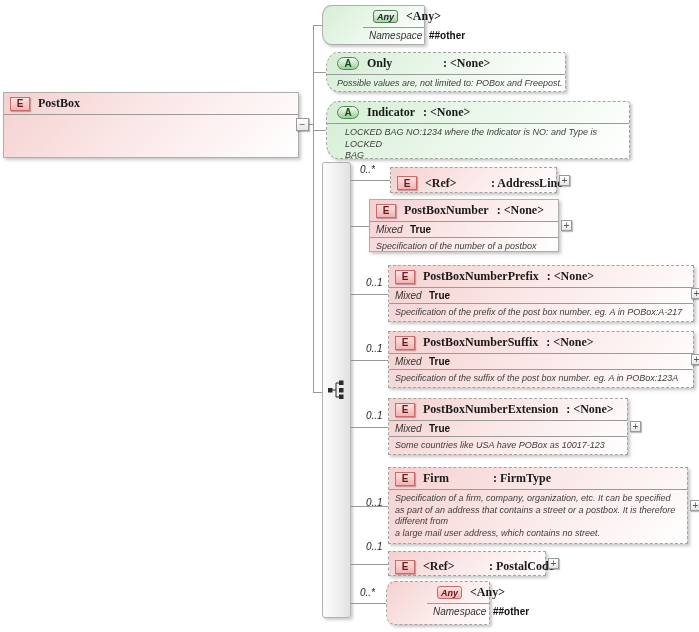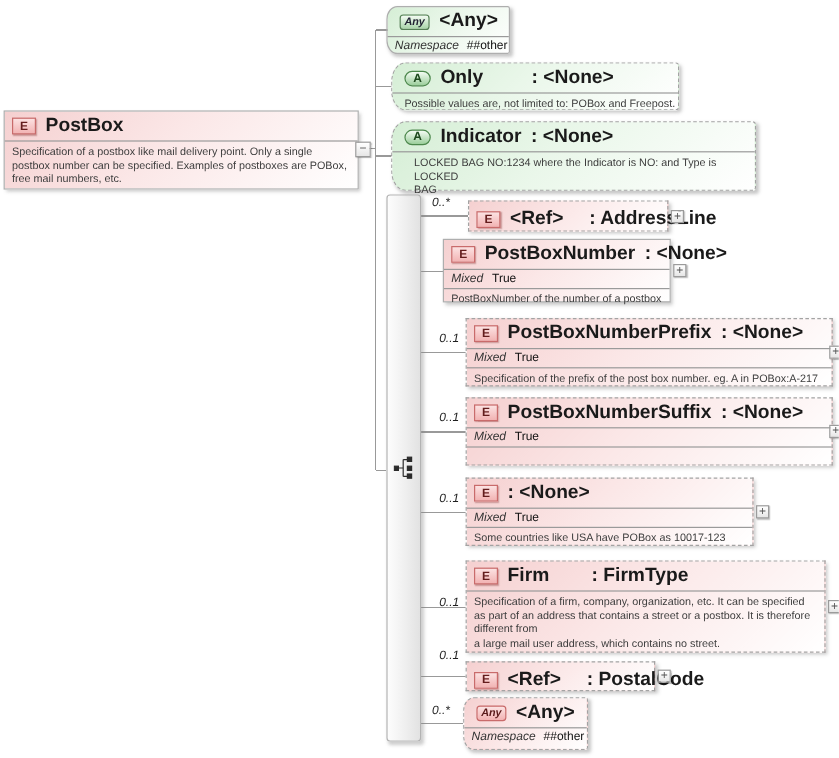--- a/index.html
+++ b/index.html
@@ -10,21 +10,21 @@
   svg.wires{position:absolute;left:0;top:0;z-index:0;}
   .box{
     position:absolute;z-index:2;border:1px solid #aeaeae;box-sizing:border-box;
     box-shadow:2px 2px 3px rgba(130,130,130,.45);
     display:flex;flex-direction:column;background:#fff;
   }
   .dashed{border-style:dashed;border-color:#a3a3a3;}
   .pink{background:linear-gradient(135deg,#f5d0d0 0%,#fbe7e7 45%,#ffffff 100%);}
   .green{background:linear-gradient(135deg,#d5eed5 0%,#eaf7ea 45%,#ffffff 100%);}
   .chamfer{border-radius:12px 3px 3px 12px / 16px 3px 3px 16px;}
-  .chamfer-sm{border-radius:9px 2px 2px 9px / 11px 2px 2px 11px;}
+  .chamfer-sm{border-radius:9px 2px 2px 9px / 11px 2px 2px 11px;padding-left:40px;}
   .hd{display:flex;align-items:center;gap:8px;padding:3px 6px;flex:0 0 auto;}
   .hd.pad-l{padding-left:10px;}
   .hd-line{border-bottom:1px solid #9a9a9a;}
   .badge{
     flex:0 0 auto;display:flex;align-items:center;justify-content:center;
     font-weight:bold;box-sizing:border-box;
   }
   .badge-e{
     width:20px;height:14px;border:1px solid #c96b6b;color:#641d1d;font-size:10px;
     background:linear-gradient(180deg,#fce2e2 0%,#f2b3b3 100%);
@@ -37,34 +37,34 @@
   .badge-any-g{
     padding:0 3px;height:13px;border:1px solid #557f55;border-radius:3px;color:#223;
     font-size:9px;font-style:italic;
     background:linear-gradient(180deg,#f4fcf4 0%,#a8d4a8 100%);
   }
   .badge-any-r{
     padding:0 3px;height:13px;border:1px solid #c96b6b;border-radius:3px;color:#5a1a1a;
     font-size:9px;font-style:italic;
     background:linear-gradient(180deg,#fce2e2 0%,#f2b3b3 100%);
   }
-  .bname,.btype{font-weight:bold;font-size:16px;color:#1a1a1a;white-space:nowrap;}
+  .bname,.btype{font-weight:bold;font-size:12px;color:#1a1a1a;white-space:nowrap;font-family:Liberation Serif, serif;}
   .bname.w68{min-width:68px;}
   .bname.w58{min-width:58px;}
   .bname.w62{min-width:62px;}
   .facet{
     display:flex;align-items:flex-end;padding:2px 6px;flex:0 0 auto;
     border-bottom:1px solid #9a9a9a;font-size:10px;
   }
   .facet.noline{border-bottom:none;}
   .facet-label{font-style:italic;color:#333;width:34px;flex:0 0 auto;}
   .facet-label.wide{width:60px;}
-  .facet-value{font-weight:normal;color:#101010;}
+  .facet-value{font-weight:bold;color:#101010;}
   .anno{
-    color:#3d3d3d;font-size:9px;line-height:1.3;
+    font-style:italic;color:#3d3d3d;font-size:9px;line-height:1.3;
     padding:3px 6px;white-space:pre-wrap;flex:1 1 auto;
   }
   .anno.nowrap{white-space:pre;}
   .card{position:absolute;z-index:2;font-style:italic;font-size:10px;color:#1f1f1f;white-space:nowrap;}
   .togglebtn{
     position:absolute;z-index:3;width:11px;height:11px;box-sizing:border-box;
     border:1px solid #9b9b9b;background:linear-gradient(180deg,#ffffff,#e6e6e6);
     color:#555;font-size:10px;line-height:9px;text-align:center;font-family:"Liberation Sans",sans-serif;
     box-shadow:1px 1px 1px rgba(0,0,0,.25);padding:0;cursor:pointer;
   }
@@ -97,21 +97,20 @@
     <line x1="351" y1="564" x2="388" y2="564"></line>
     <line x1="351" y1="603" x2="386" y2="603"></line>
   </g>
 </svg>
 
 <div class="box pink" style="left:3px;top:92px;width:296px;height:66px;">
   <div class="hd hd-line">
     <span class="badge badge-e">E</span>
     <span class="bname">PostBox</span>
   </div>
-  <div class="anno">Specification of a postbox like mail delivery point. Only a single postbox number can be specified. Examples of postboxes are POBox, free mail numbers, etc.</div>
 </div>
 <button class="togglebtn minus" style="left:296px;top:118px;">−</button>
 
 <div class="box green chamfer-sm" style="left:322px;top:5px;width:103px;height:40px;">
   <div class="hd hd-line pad-l">
     <span class="badge badge-any-g">Any</span>
     <span class="bname">&lt;Any&gt;</span>
   </div>
   <div class="facet noline">
     <span class="facet-label wide">Namespace</span>
@@ -166,21 +165,21 @@
 <div class="box pink" style="left:369px;top:199px;width:190px;height:53px;">
   <div class="hd hd-line">
     <span class="badge badge-e">E</span>
     <span class="bname">PostBoxNumber</span>
     <span class="btype">: &lt;None&gt;</span>
   </div>
   <div class="facet">
     <span class="facet-label">Mixed</span>
     <span class="facet-value">True</span>
   </div>
-  <div class="anno nowrap">PostBoxNumber of the number of a postbox</div>
+  <div class="anno nowrap">Specification of the number of a postbox</div>
 </div>
 <button class="togglebtn" style="left:561px;top:220px;">+</button>
 
 <span class="card" style="left:366px;top:277px;">0..1</span>
 <div class="box pink dashed" style="left:388px;top:265px;width:306px;height:57px;">
   <div class="hd hd-line">
     <span class="badge badge-e">E</span>
     <span class="bname">PostBoxNumberPrefix</span>
     <span class="btype">: &lt;None&gt;</span>
   </div>
@@ -196,27 +195,29 @@
 <div class="box pink dashed" style="left:388px;top:331px;width:306px;height:57px;">
   <div class="hd hd-line">
     <span class="badge badge-e">E</span>
     <span class="bname">PostBoxNumberSuffix</span>
     <span class="btype">: &lt;None&gt;</span>
   </div>
   <div class="facet">
     <span class="facet-label">Mixed</span>
     <span class="facet-value">True</span>
   </div>
+  <div class="anno nowrap">Specification of the suffix of the post box number. eg. A in POBox:123A</div>
 </div>
 <button class="togglebtn" style="left:691px;top:354px;">+</button>
 
 <span class="card" style="left:366px;top:410px;">0..1</span>
 <div class="box pink dashed" style="left:388px;top:398px;width:240px;height:57px;">
   <div class="hd hd-line">
     <span class="badge badge-e">E</span>
+    <span class="bname">PostBoxNumberExtension</span>
     <span class="btype">: &lt;None&gt;</span>
   </div>
   <div class="facet">
     <span class="facet-label">Mixed</span>
     <span class="facet-value">True</span>
   </div>
   <div class="anno nowrap">Some countries like USA have POBox as 10017-123</div>
 </div>
 <button class="togglebtn" style="left:630px;top:421px;">+</button>
 

